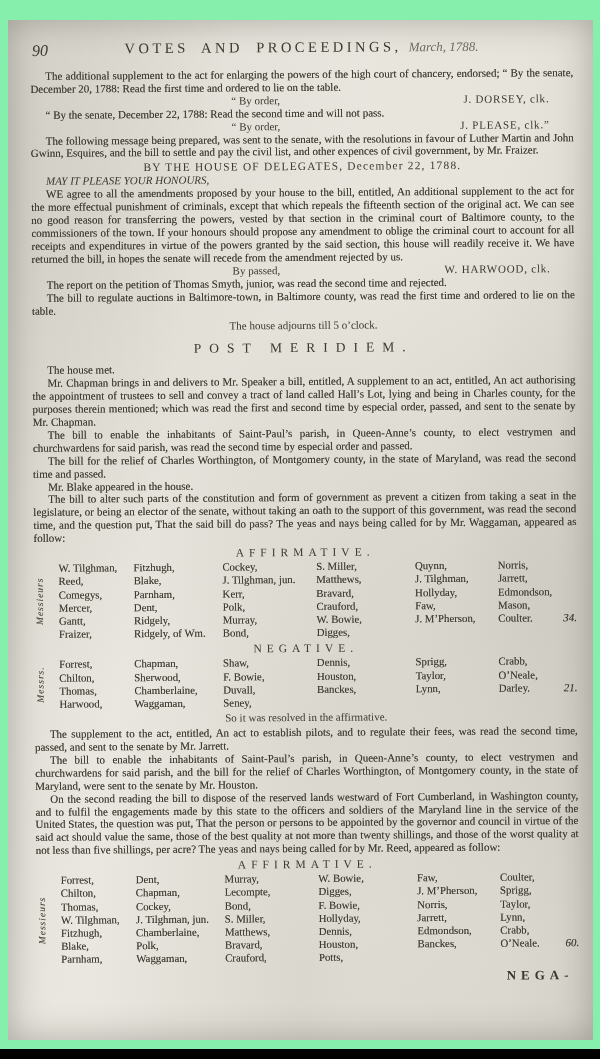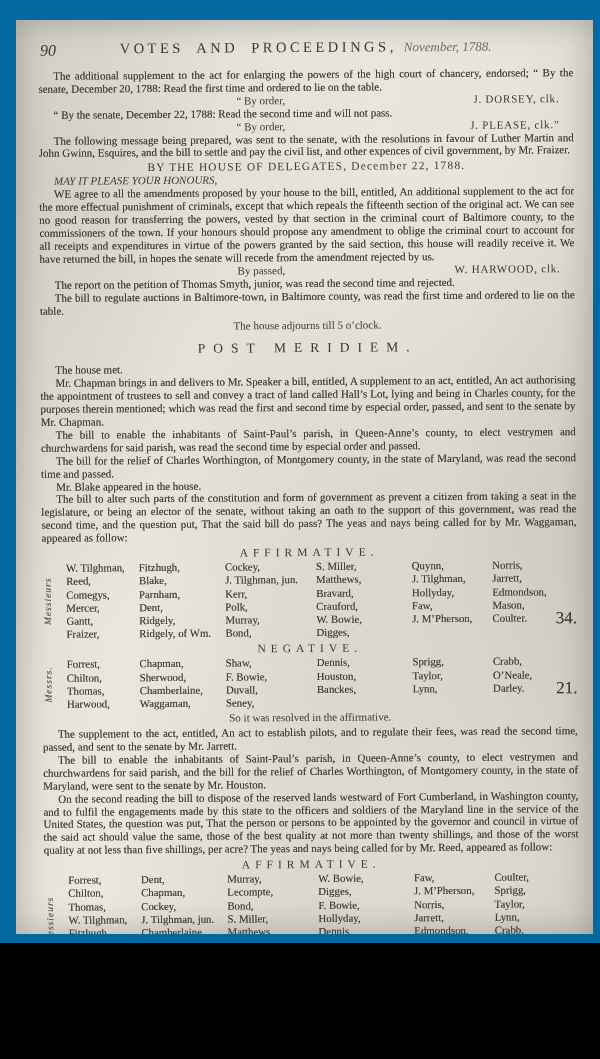--- a/index.html
+++ b/index.html
@@ -1,22 +1,22 @@
 <!DOCTYPE html>
 <html><head>
 <meta charset="utf-8">
 <style>
   * { margin:0; padding:0; box-sizing:border-box; }
   html,body { width:600px; height:1059px; }
   body { background:#000; overflow:hidden; }
 
   .scan {
-    width:600px; height:943px;
-    background:#0369a1;
-    padding:20px 7px 9px 16px;
+    width:600px; height:1049px;
+    background:#86efac;
+    padding:20px 7px 9px 8px;
   }
   .paper {
     width:100%; height:100%;
     background:
       radial-gradient(ellipse at 12% 20%, rgba(115,110,95,0.10), transparent 42%),
       radial-gradient(ellipse at 88% 55%, rgba(105,100,88,0.12), transparent 48%),
       radial-gradient(ellipse at 50% 95%, rgba(100,96,84,0.10), transparent 50%),
       linear-gradient(100deg,#d8d6cd 0%, #e9e7df 30%, #e6e4db 68%, #d2d0c7 100%);
     box-shadow: inset 0 0 34px rgba(40,38,30,0.30);
     color:#3b382f;
@@ -29,49 +29,49 @@
   .page-header { position:relative; text-align:center; margin:10px 0 8px; height:22px; }
   .pagenum { position:absolute; left:2px; top:2px; font-style:italic; font-size:16px; }
   .title-caps { letter-spacing:3.5px; font-size:14.5px; word-spacing:6px; }
   .title-date { font-style:italic; font-size:13px; margin-left:7px; color:#6e6a5e; }
 
   .body { font-size:11px; line-height:12.9px; text-align:justify; text-shadow:0 0 0.5px rgba(59,56,47,0.55); }
   .ind { text-indent:15px; }
 
   .orderline { display:flex; font-size:11px; line-height:12.9px; }
   .orderline .lbl { margin-left:37%; }
-  .orderline .sig { margin-left:auto; margin-right:14px; letter-spacing:0.8px; }
+  .orderline .sig { margin-left:auto; margin-right:24px; letter-spacing:0.8px; }
   .house-heading { text-align:center; font-size:11.4px; letter-spacing:1.2px; margin:2px 0 1px; }
   .salutation { font-size:11px; font-style:italic; text-indent:15px; margin-bottom:1px; }
   .adjourn { text-align:center; font-size:11px; margin:4px 0 3px; }
 
   .pm-heading { text-align:center; font-size:13.5px; letter-spacing:8px; margin:9px 0 6px; }
   .vote-heading { text-align:center; font-size:11.5px; letter-spacing:5px; margin:3px 0 2px; }
   .resolution { text-align:center; font-size:11px; margin:2px 0 3px; }
 
   .vote-table { display:flex; font-size:10.8px; line-height:13.2px; margin:1px 0 2px;
                 text-shadow:0 0 0.5px rgba(59,56,47,0.5); }
   .vt-label { writing-mode:vertical-rl; transform:rotate(180deg); font-style:italic;
               font-size:9.5px; text-align:center; width:15px; color:#53503f; letter-spacing:1px; }
   .vcol { white-space:pre-line; }
   .vc1{width:76px;margin-left:10px;} .vc2{width:90px;} .vc3{width:95px;} .vc4{width:100px;} .vc5{width:84px;} .vc6{width:66px;}
-  .vcount { margin-left:auto; align-self:flex-end; padding-bottom:13px; font-size:17px; }
+  .vcount { margin-left:auto; align-self:flex-end; padding-bottom:13px; font-size:11px;font-style:italic; }
 
   .catchword { text-align:right; font-size:13px; letter-spacing:5px; margin:4px 6px 0 0; font-weight:bold; }
 </style>
 </head>
 <body>
 
 <div class="scan">
   <div class="paper">
     <div class="content">
 
       <div class="page-header">
         <span class="pagenum">90</span>
-        <span class="title-caps">VOTES AND PROCEEDINGS,</span><span class="title-date">November, 1788.</span>
+        <span class="title-caps">VOTES AND PROCEEDINGS,</span><span class="title-date">March, 1788.</span>
       </div>
 
       <p class="body ind">The additional supplement to the act for enlarging the powers of the high court of chancery, endorsed; “ By the senate, December 20, 1788: Read the first time and ordered to lie on the table.</p>
       <div class="orderline">
         <span class="lbl">“ By order,</span>
         <span class="sig">J. DORSEY, clk.</span>
       </div>
 
       <p class="body ind">“ By the senate, December 22, 1788: Read the second time and will not pass.</p>
       <div class="orderline">

